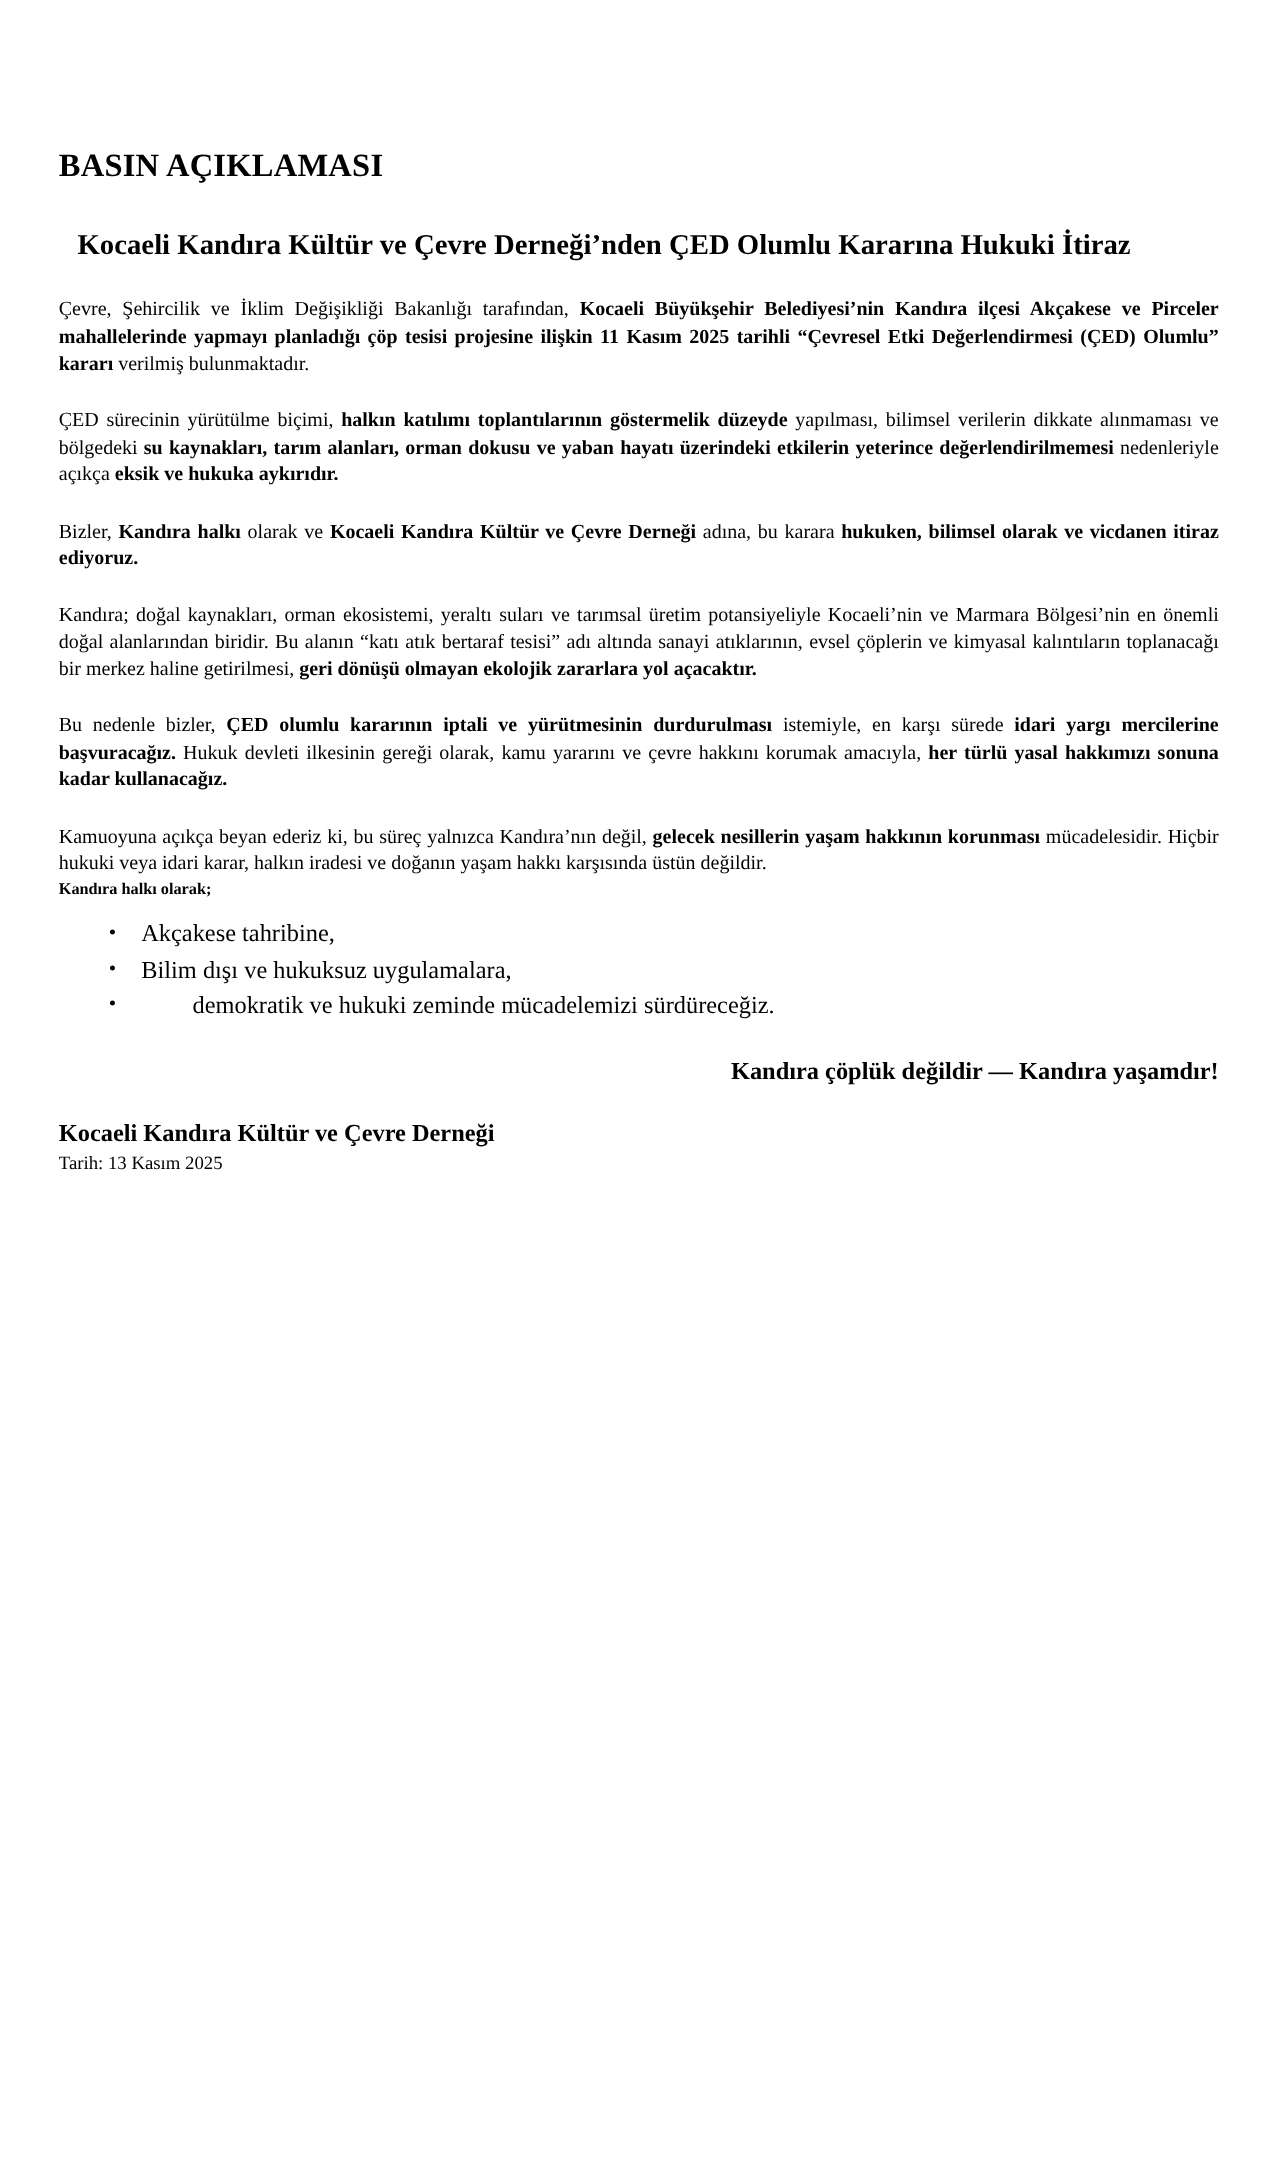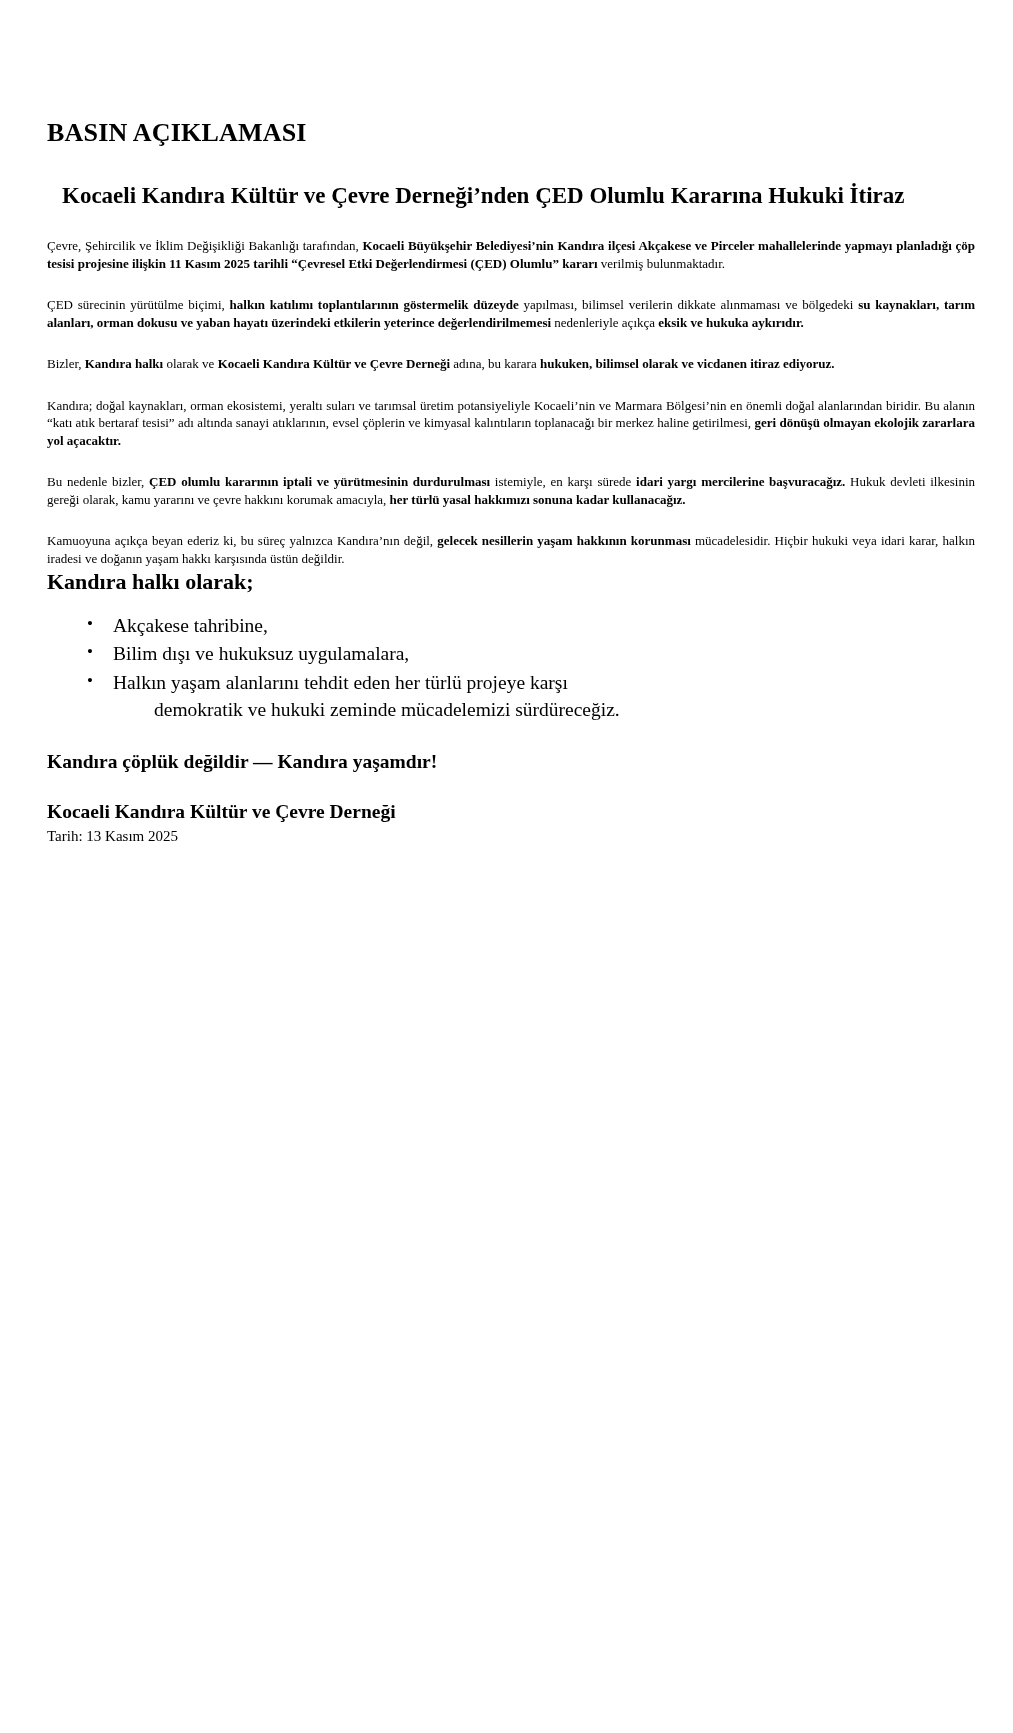--- a/index.html
+++ b/index.html
@@ -30,35 +30,35 @@
     letter-spacing: 0.2px;
   }
   .doc-subtitle {
     font-size: 23px;
     font-weight: bold;
     line-height: 1.32;
     margin: 0 0 26px 15px;
     max-width: 845px;
   }
   p.body-par {
-    font-size: 13px;
+    font-size: 16px;
     line-height: 1.345;
     margin: 0 0 24px 0;
     text-align: justify;
     text-justify: inter-word;
     hyphens: none;
   }
   p.body-par:last-of-type {
     margin-bottom: 0;
   }
   b, strong {
     font-weight: bold;
   }
   .section-head {
-    font-size: 22px;
+    font-size: 13px;
     font-weight: bold;
     line-height: 1.35;
     margin: 0 0 16px 0;
   }
   ul.bullets {
     margin: 0 0 26px 0;
     padding: 0 0 0 66px;
     list-style: none;
   }
   ul.bullets li {
@@ -76,20 +76,21 @@
   }
   ul.bullets li .wrap2 {
     display: block;
     margin-left: 41px;
   }
   .slogan {
     font-size: 19.5px;
     font-weight: bold;
     line-height: 1.35;
     margin: 0 0 24px 0;
+    text-align: right;
   }
   .signature {
     font-size: 19.5px;
     font-weight: bold;
     line-height: 1.35;
     margin: 0;
   }
   .date-line {
     font-size: 15px;
     line-height: 1.35;
@@ -115,21 +116,20 @@
   <div class="section-head">Kandıra halkı olarak;</div>
 
   <ul class="bullets">
     <li>
       <span>Akçakese tahribine,</span>
     </li>
     <li>
       <span>Bilim dışı ve hukuksuz uygulamalara,</span>
     </li>
     <li>
-      <span>Halkın yaşam alanlarını tehdit eden her türlü projeye karşı</span>
       <span class="wrap2">demokratik ve hukuki zeminde mücadelemizi sürdüreceğiz.</span>
     </li>
   </ul>
 
   <div class="slogan">Kandıra çöplük değildir — Kandıra yaşamdır!</div>
 
   <div class="signature">Kocaeli Kandıra Kültür ve Çevre Derneği</div>
   <div class="date-line">Tarih: 13 Kasım 2025</div>
 
 </div>

